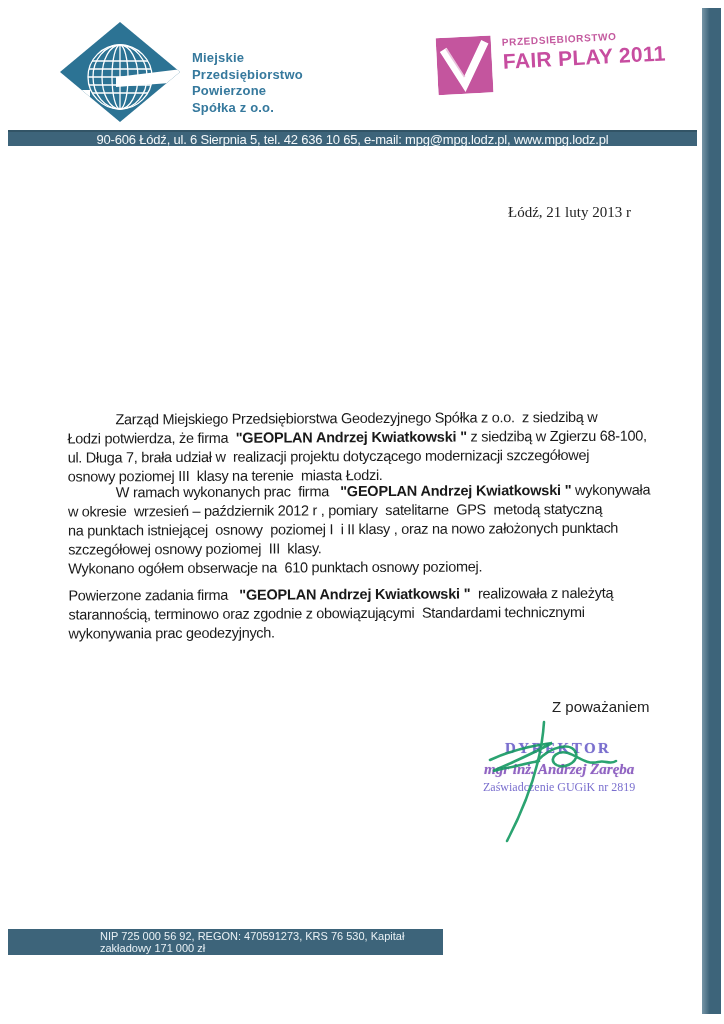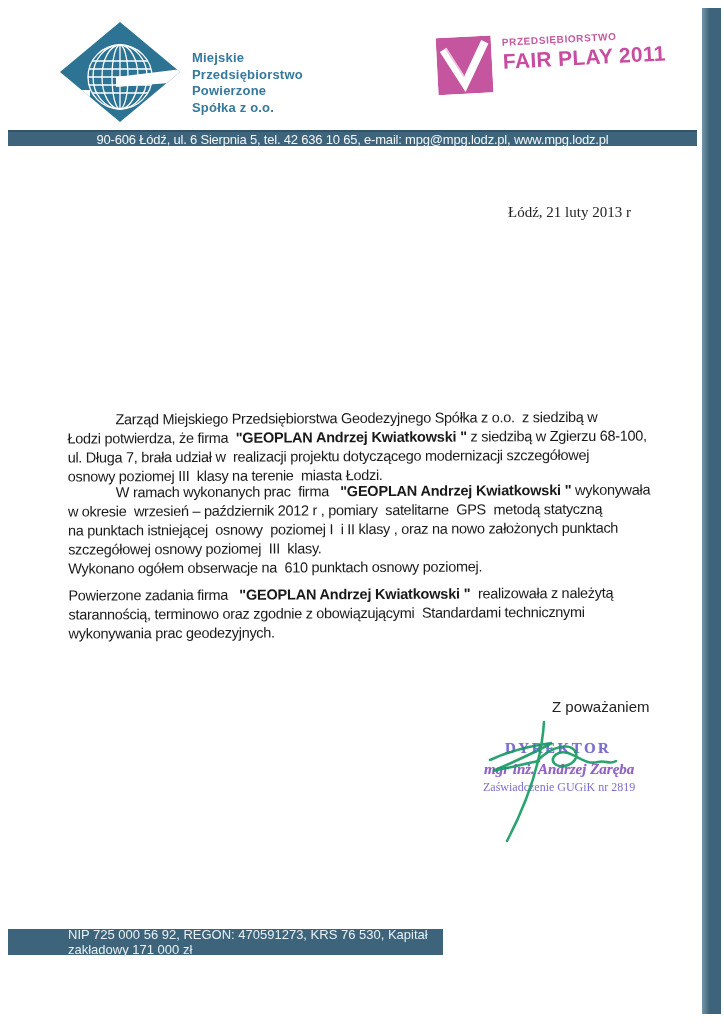--- a/index.html
+++ b/index.html
@@ -18,21 +18,21 @@
   .fp-line2{font-size:21px;font-weight:700;letter-spacing:.3px;margin-top:2px;}
 
   
   .addr-bar{position:absolute;left:8px;top:130px;width:689px;height:16px;background:#3d647a;
         border-top:2px solid #325466;box-sizing:border-box;display:flex;align-items:center;
         justify-content:center;color:#f4f8fa;font-size:13px;letter-spacing:-.2px;}
   .edge-stripe{position:absolute;left:702px;top:8px;width:19px;height:1006px;
         background:linear-gradient(to right,#7695a6,#3d647a 40%);}
   .footer-bar{position:absolute;left:8px;top:929px;width:435px;height:26px;background:#3d647a;
         display:flex;align-items:center;justify-content:center;box-sizing:border-box;
-        padding-left:60px;color:#e9f1f5;font-size:13px;letter-spacing:0px;}
+        padding-left:92px;color:#e9f1f5;font-size:11px;letter-spacing:0px;}
 
   
   .dateline{position:absolute;left:508px;top:204px;font-size:15px;color:#222;font-family:Liberation Serif, serif;}
   .letter-title{position:absolute;left:283px;top:307px;font-size:20px;font-weight:700;
         letter-spacing:.4px;color:#1d1d1d;}
   .letter-body{position:absolute;left:68px;top:409px;width:620px;font-size:14.5px;
         line-height:19px;letter-spacing:-.3px;color:#191919;transform:rotate(-.3deg);}
   .line{white-space:pre;}
   .indent{padding-left:48px;}
   .para2{margin-top:-3px;}

